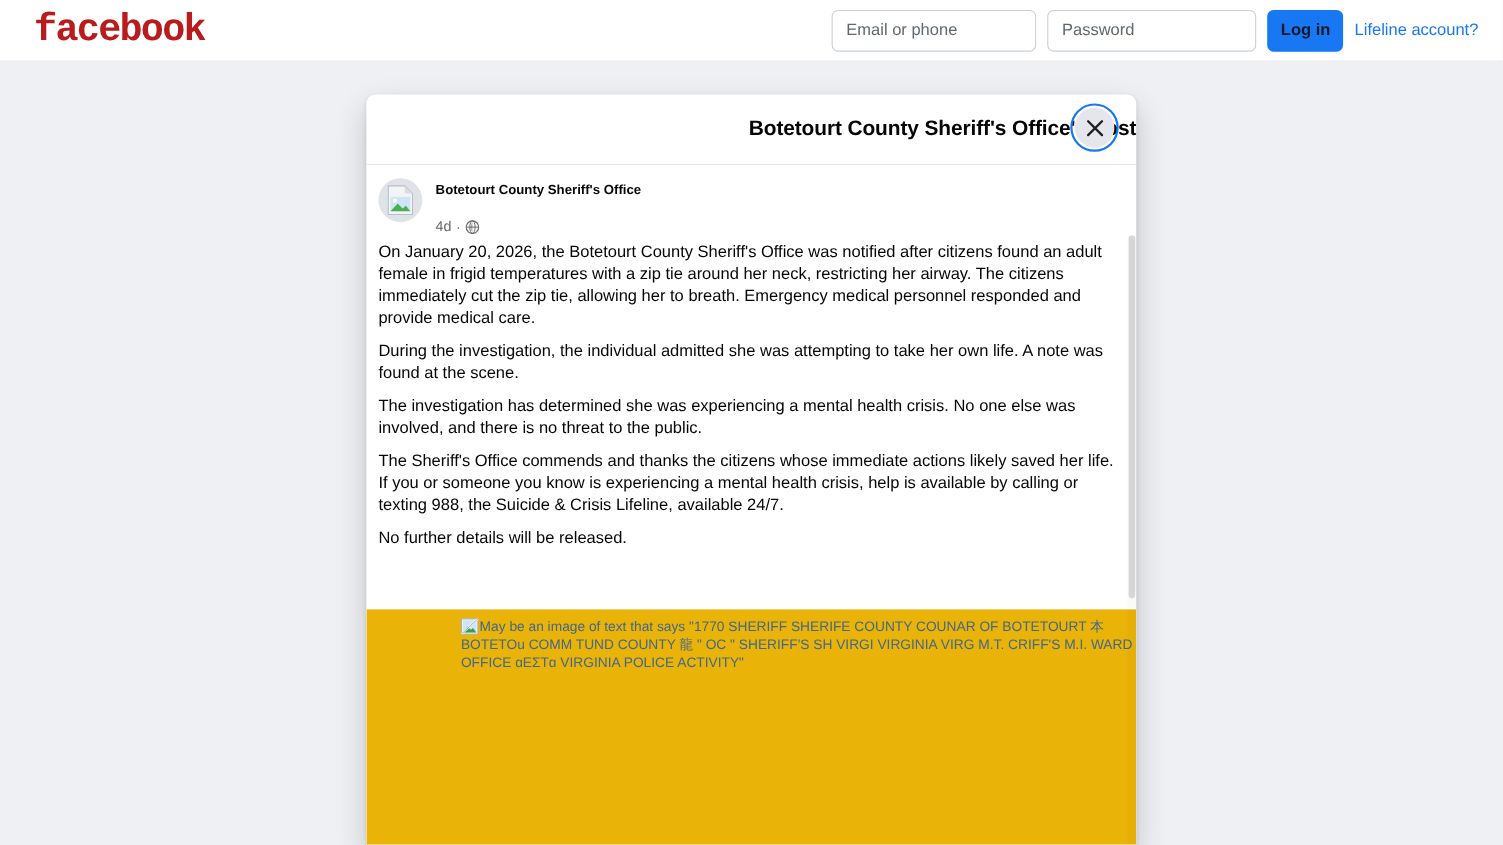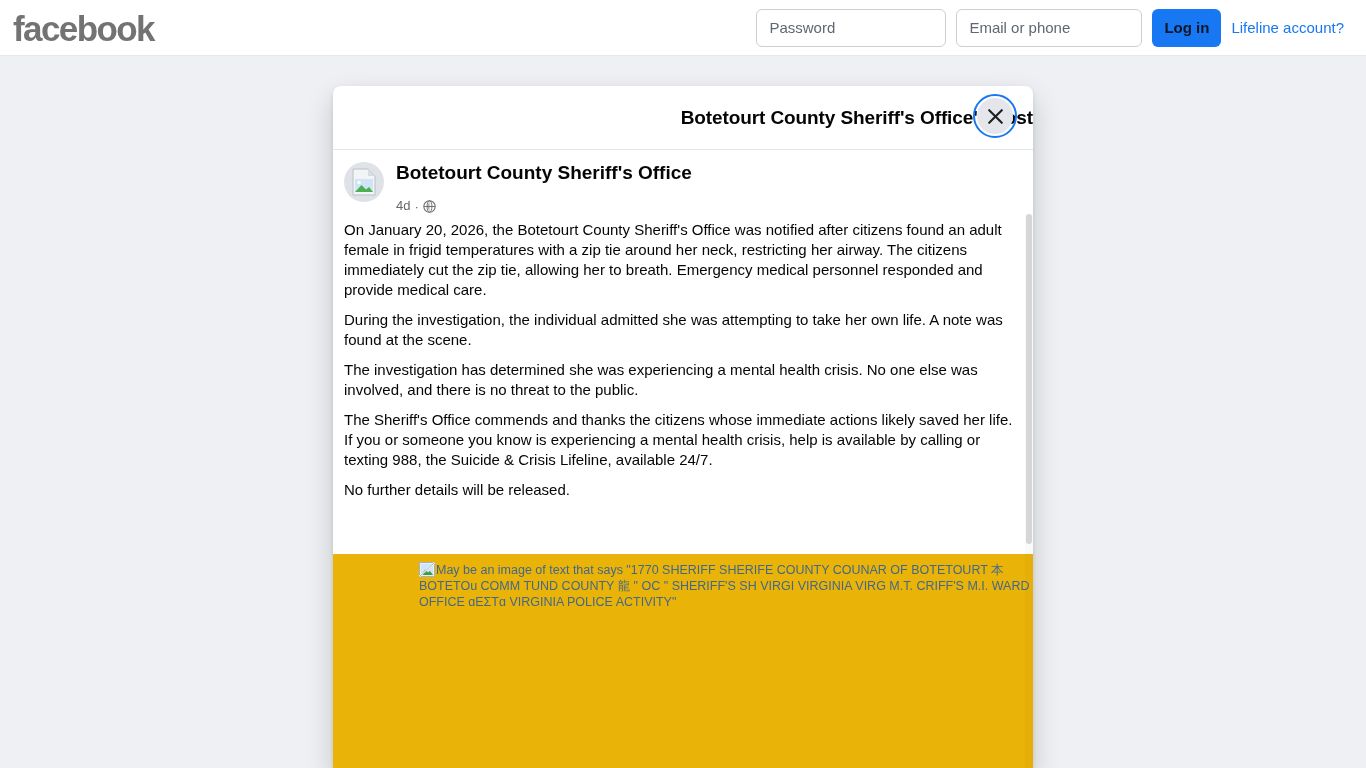--- a/index.html
+++ b/index.html
@@ -14,27 +14,27 @@
   
   #top-header {
     position: absolute; top: 0; left: 0;
     width: 1366px; height: 56px;
     background: #ffffff;
     border-bottom: 1px solid #e6e8ec;
     display: flex; align-items: center;
     z-index: 5;
   }
   #fb-logo {
-    position: absolute; left: 13px; top: 50%;
+    position: absolute; left: 31px; top: 50%;
     transform: translateY(-50%);
-    font-family: Liberation Sans, sans-serif;
+    font-family: Liberation Mono, monospace;
     font-size: 35px;
     font-weight: 700;
     letter-spacing: -1.6px;
-    color: #737373;
+    color: #b91c1c;
     line-height: 1;
   }
   #login-form {
     position: absolute; right: 22px; top: 50%;
     transform: translateY(-50%);
     display: flex; align-items: center; gap: 10px;
   }
   .login-input {
     height: 38px;
     border: 1px solid #ccd0d5;
@@ -119,21 +119,21 @@
     background: #dfe3e8;
     overflow: hidden; flex: 0 0 auto;
     display: flex; align-items: center; justify-content: center;
     margin-left: 0;
   }
   #post-header-text {
     margin-left: 12px;
     padding-top: 1px;
   }
   #author-name {
-    font-size: 19px; font-weight: 700;
+    font-size: 12px; font-weight: 700;
     color: #050505;
     line-height: 19px;
   }
   #post-meta {
     display: flex; align-items: center; gap: 4px;
     margin-top: 16px;
   }
   #post-time { font-size: 13px; color: #65676b; line-height: 16px; }
   #meta-dot { font-size: 13px; color: #65676b; }
 
@@ -186,22 +186,22 @@
     border-radius: 3px;
   }
 </style>
 </head>
 <body>
 
 <div id="top-header">
   <div id="fb-logo">facebook</div>
 
   <div id="login-form">
+    <input class="login-input" id="email-field" type="text" placeholder="Email or phone" style="">
     <input class="login-input" id="password-field" type="password" placeholder="Password" style="">
-    <input class="login-input" id="email-field" type="text" placeholder="Email or phone" style="">
     <button id="login-button">Log in</button>
     <a id="forgotten-link">Lifeline account?</a>
   </div>
 </div>
 
 <div id="post-modal">
 
   <div id="modal-header">
     <div id="modal-title">Botetourt County Sheriff's Office's post</div>
     <button id="close-button">

